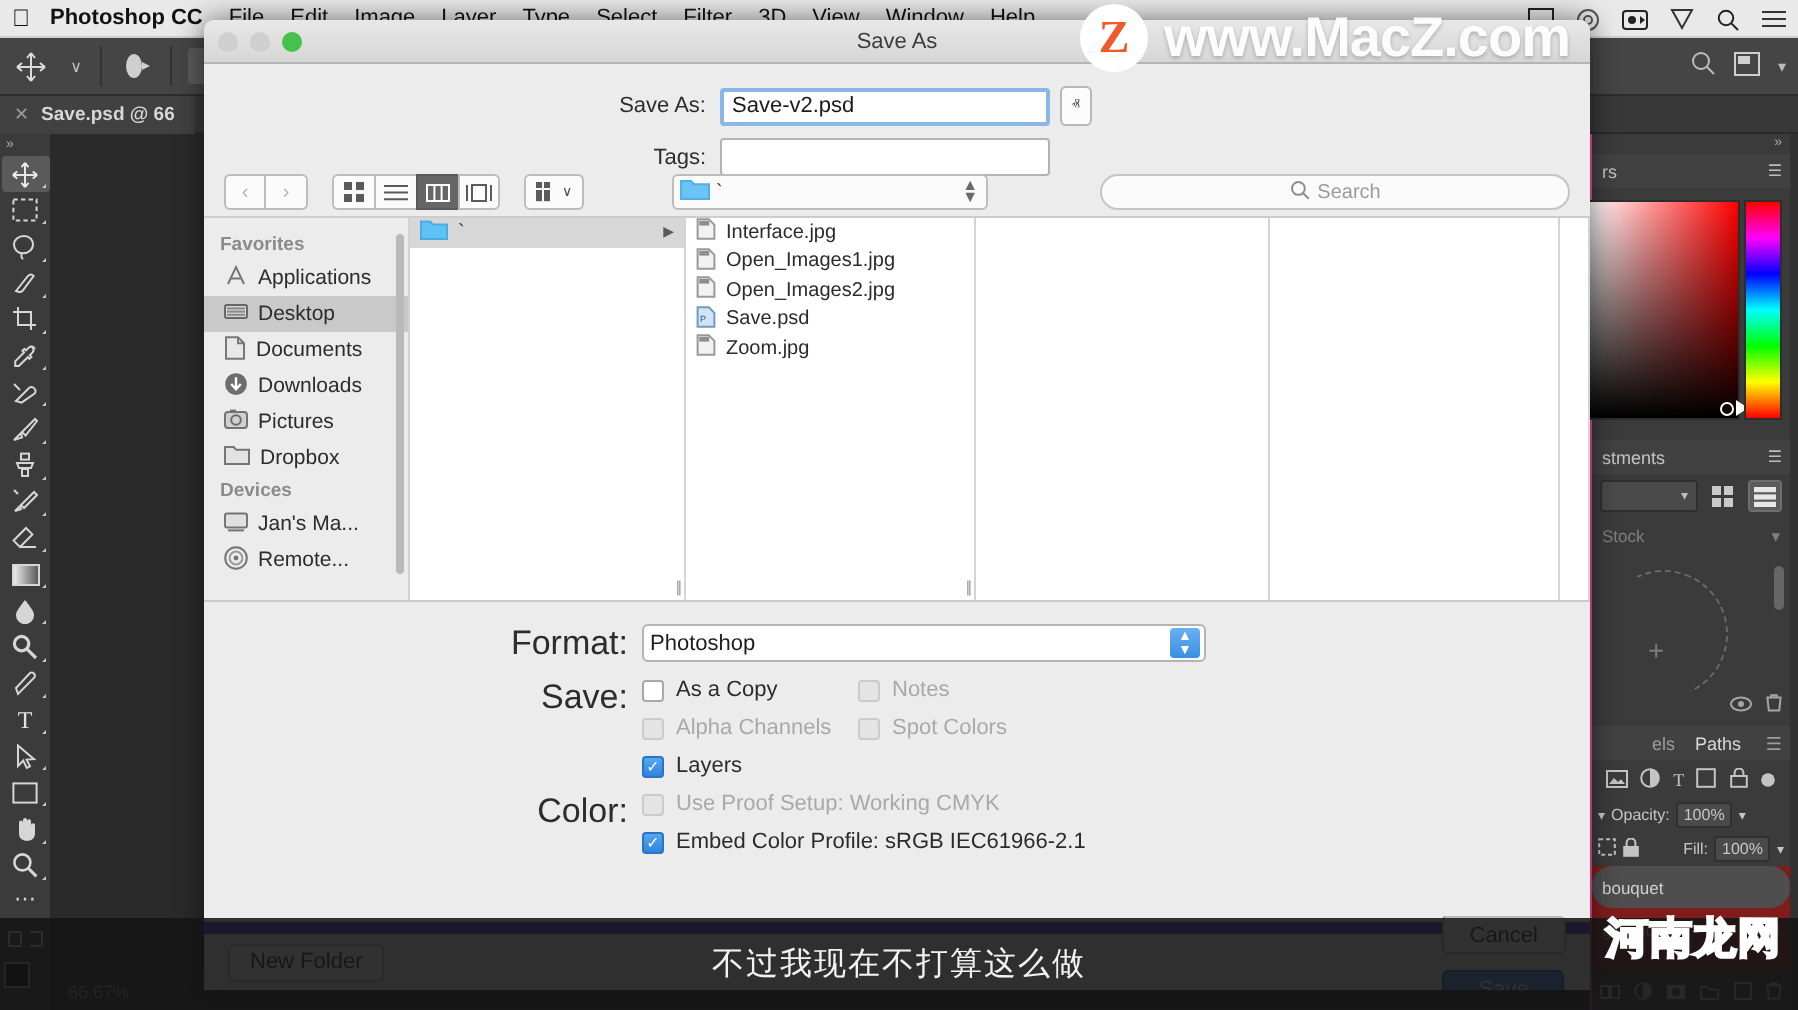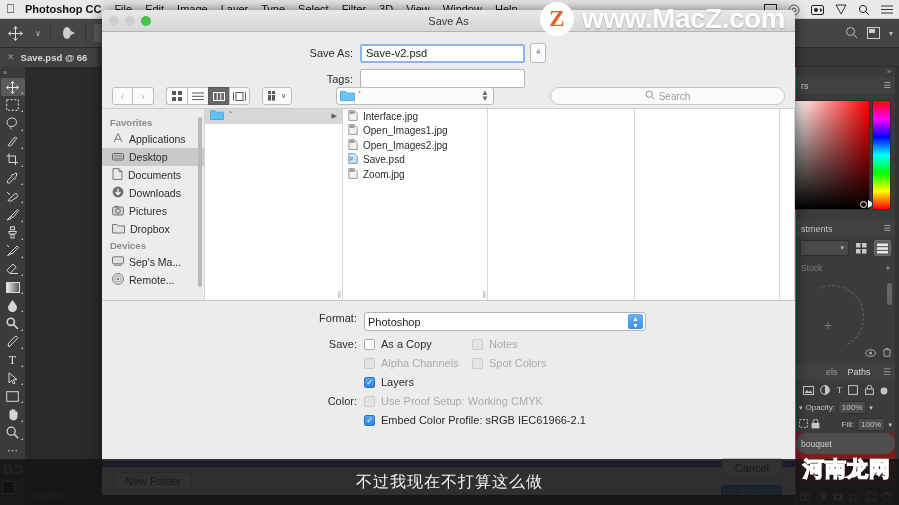--- a/index.html
+++ b/index.html
@@ -199,21 +199,21 @@
     overflow: hidden; }
   .col-grip { position: absolute; right: 2px; bottom: 2px; color: #9e9e9e;
     font-size: 8px; letter-spacing: -1px; }
   .col-row { height: 14.5px; display: flex; align-items: center; gap: 5px;
     padding-left: 5px; font-size: 10px; color: #2b2b2b; }
   .col-row.sel { background: #d7d7d7; }
   .col-row .chev { margin-left: auto; margin-right: 5px; color: #5a5a5a; font-size: 7px; }
 
   .options { height: 145px; background: #ececec; padding-top: 11px; }
   .orow { display: flex; align-items: flex-start; margin-bottom: 7px; }
-  .olabel { width: 219px; text-align: right; padding-right: 7px; font-size: 11px; color: #2d2d2d; margin-left: 43px; }
+  .olabel { width: 219px; text-align: right; padding-right: 7px; font-size: 17px; color: #2d2d2d; }
   .fmt-select { width: 282px; height: 19px; background: #fff; border: 1px solid #b4b4b4;
     border-radius: 3px; display: flex; align-items: center; padding: 0 3px;
     font-size: 11px; color: #1d1d1d; position: relative; }
   .fmt-arrows { position: absolute; right: 2px; top: 1px; width: 15px; height: 15px;
     border-radius: 2px; background: linear-gradient(to bottom, #6ab0f3, #3a8fe4);
     color: #fff; font-size: 7px; line-height: 7px; text-align: center; padding-top: 1px; }
   .cbrow { display: flex; align-items: center; }
   .cb { width: 11px; height: 11px; border: 1px solid #a8a8a8; border-radius: 2px;
     background: #fff; margin-right: 6px; flex: none; }
   .cb.on { background: linear-gradient(to bottom, #57a7f0, #2f84dd);
@@ -851,21 +851,21 @@
 
         <div class="sb-group">Devices</div>
 
         <div class="sb-item">
           <span>
             <svg width="12" height="10" viewBox="0 0 12 10">
                 <rect x="0.5" y="0.8" width="11" height="7" rx="1" fill="#e0e0e0" stroke="#757575"></rect>
                 <line x1="2" y1="9.2" x2="10" y2="9.2" stroke="#757575"></line>
               </svg>
           </span>
-          <span>Sep's Ma...</span>
+          <span>Jan's Ma...</span>
         </div>
 
         <div class="sb-item">
           <span>
             <svg width="12" height="12" viewBox="0 0 12 12">
                 <circle cx="6" cy="6" r="5.4" fill="none" stroke="#757575"></circle>
                 <circle cx="6" cy="6" r="3.2" fill="none" stroke="#9a9a9a"></circle>
                 <circle cx="6" cy="6" r="1.2" fill="#757575"></circle>
               </svg>
           </span>

